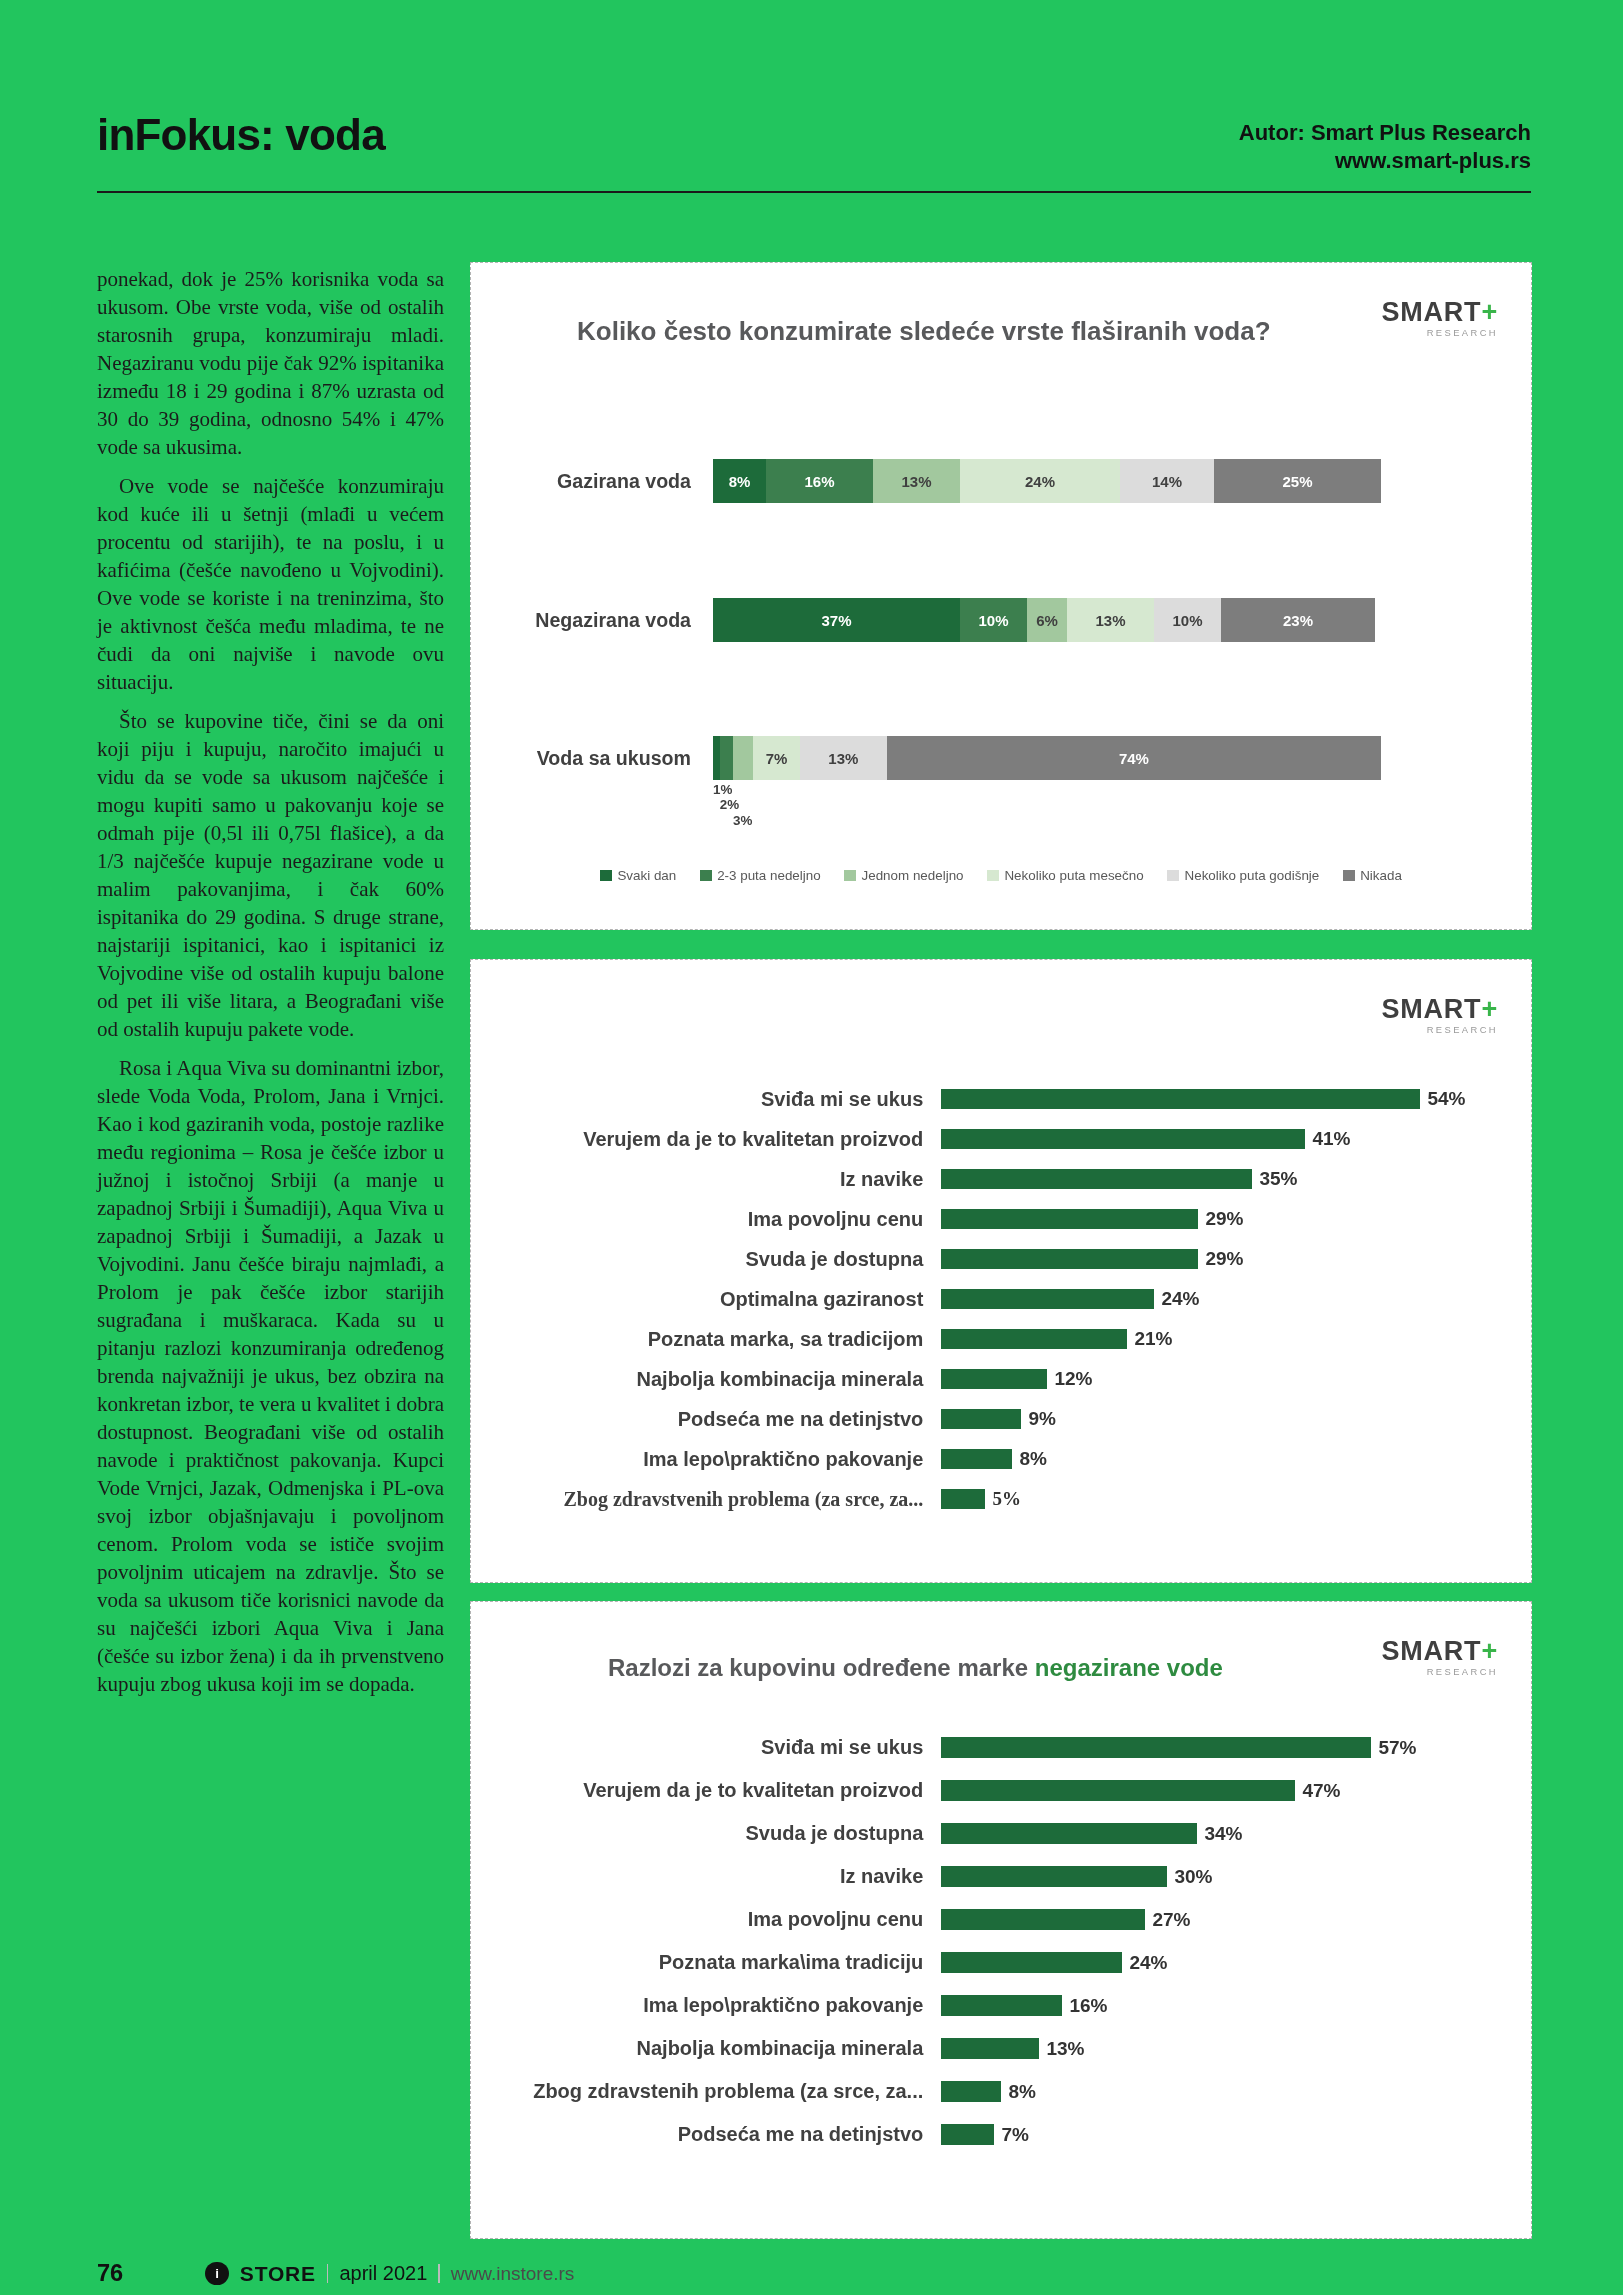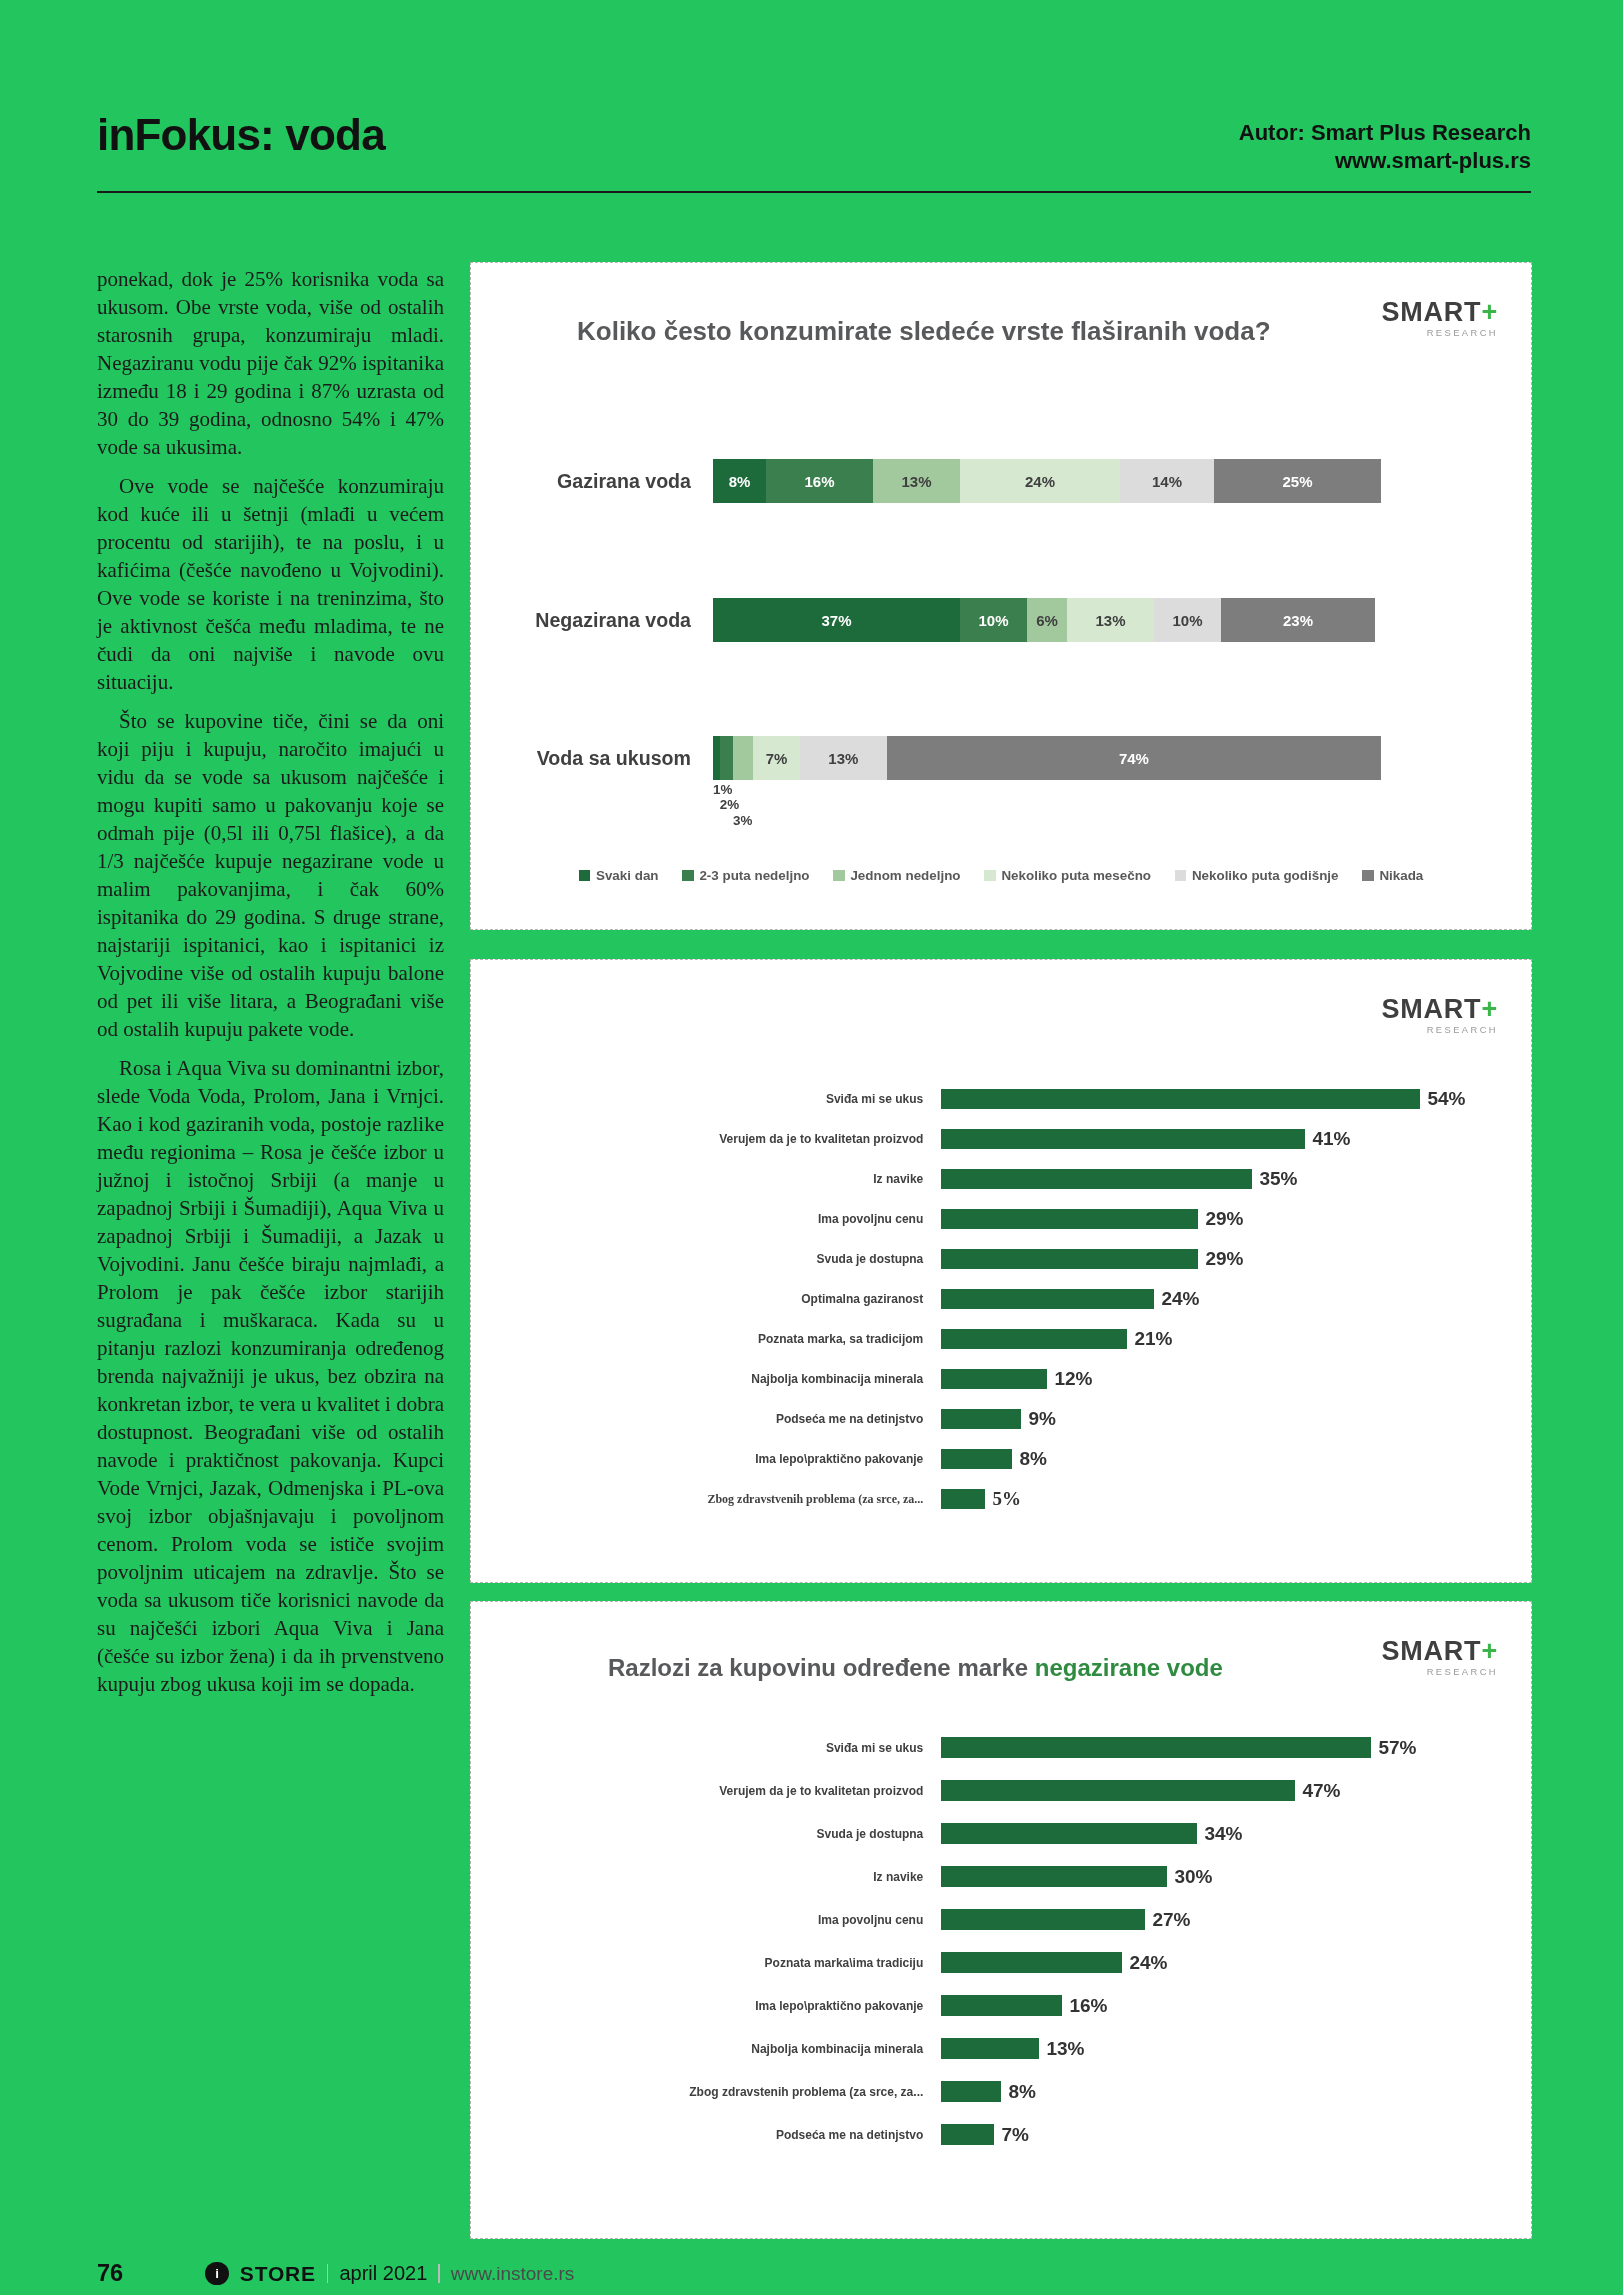--- a/index.html
+++ b/index.html
@@ -39,32 +39,32 @@
 
   
   .s-row{position:absolute;left:22px;display:flex;align-items:center;height:44px;}
   .s-label{width:198px;margin-right:22px;text-align:right;font-weight:bold;
            font-size:19.6px;color:#404040;}
   .s-track{position:relative;display:flex;height:44px;width:668px;}
   .s-seg{height:44px;display:flex;align-items:center;justify-content:center;
          font-size:15px;font-weight:600;overflow:visible;white-space:nowrap;}
   .s-tiny{position:absolute;font-size:13.4px;font-weight:600;color:#404040;}
   .s-legend{position:absolute;left:0;top:605px;width:100%;display:flex;
-            justify-content:center;gap:23.6px;font-weight:bold;}
+            justify-content:center;gap:23.6px;}
   .lg-item{display:flex;align-items:center;gap:5.5px;}
   .lg-sw{width:11.8px;height:11.8px;}
   .lg-txt{font-size:13.4px;color:#595959;}
 
   
   .b-rows{position:absolute;left:17.3px;right:17.3px;}
   #c2rows{top:119px;}
   #c3rows{top:124px;}
   .b-row{display:flex;align-items:center;}
   .b-label{width:435px;margin-right:17.3px;text-align:right;font-weight:bold;
-           font-size:12px;color:#404040;white-space:nowrap;}
+           font-size:20px;color:#404040;white-space:nowrap;}
   .b-bar{height:20.4px;background:#1d6b3a;}
   .b-value{margin-left:7.9px;font-weight:bold;font-size:19px;color:#333;}
 
   
   .footer{position:absolute;left:97px;top:2260px;display:flex;align-items:center;}
   .pg-num{font-size:23.6px;font-weight:bold;color:#111;}
   .foot-group{display:flex;align-items:center;margin-left:82px;gap:11px;}
   .instore-icon{width:23.6px;height:23.6px;border-radius:50%;background:#111;color:#fff;
                 display:flex;align-items:center;justify-content:center;
                 font-size:13.4px;font-weight:bold;}

